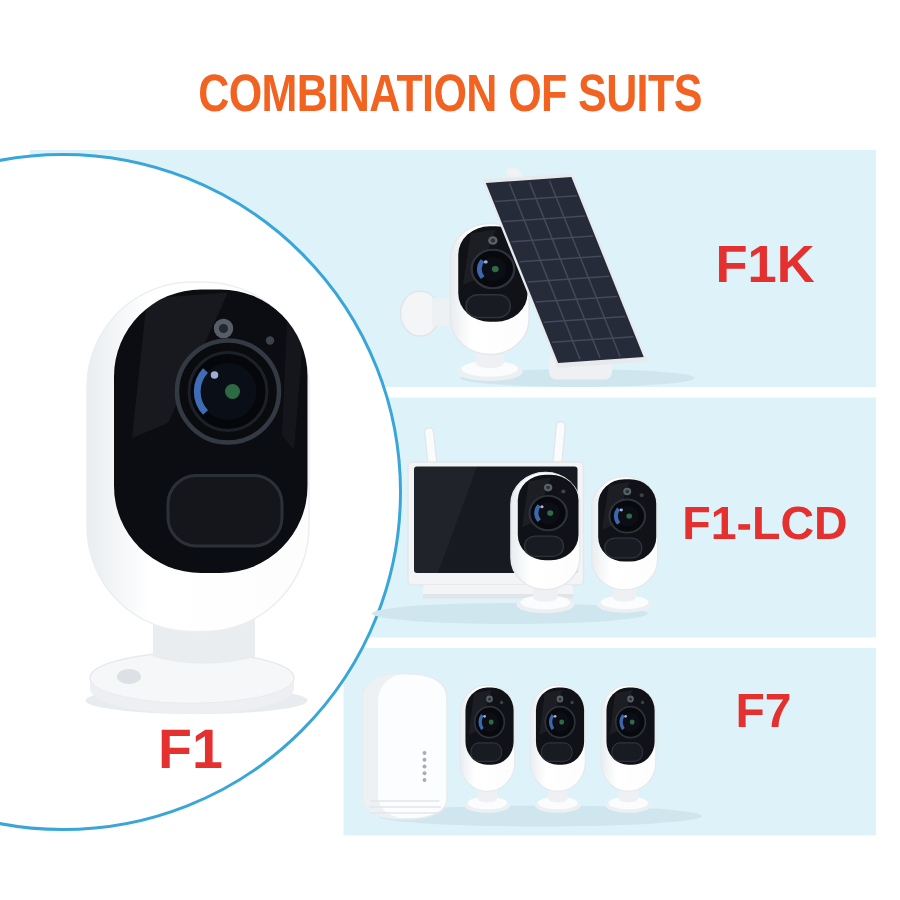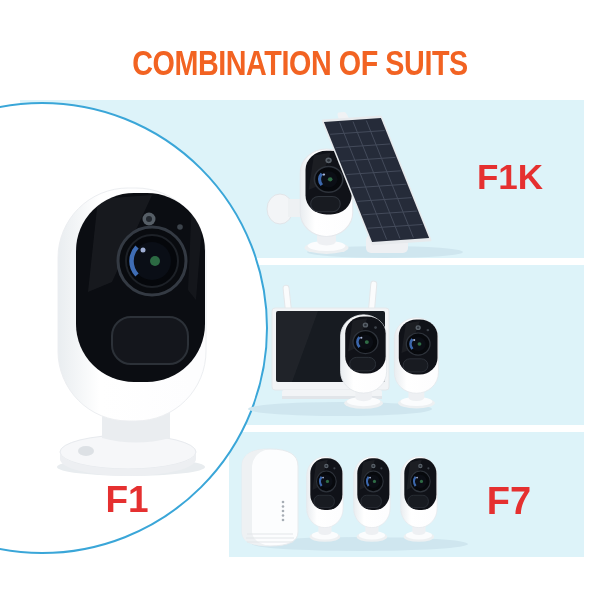--- a/index.html
+++ b/index.html
@@ -12,21 +12,21 @@
   .section{position:absolute;background:var(--section_bg,#ddf3f9);}
   .sec-f1k  {left:20px; top:100px;width:564px;height:158px;}
   .sec-f1lcd{left:242px;top:265px;width:342px;height:160px;}
   .sec-f7   {left:229px;top:432px;width:355px;height:125px;}
   .art{position:absolute;left:0;top:0;width:600px;height:600px;}
   .label{position:absolute;transform:translate(-50%,-50%);font-weight:bold;
          color:var(--label_red,#e53030);white-space:nowrap;}
   .label-f1   {left:127px;top:500px;font-size:37px;}
   .label-f1k  {left:510px;top:177px;font-size:35px;}
   .label-f1lcd{left:510px;top:349px;font-size:31px;}
-  .label-f7   {left:509px;top:501px;font-size:38px;}
+  .label-f7   {left:509px;top:474px;font-size:32px;}
 </style>
 </head>
 <body>
 
 <div class="canvas">
 
   <h1 class="title">COMBINATION OF SUITS</h1>
 
   <div class="section sec-f1k"></div>
   <div class="section sec-f1lcd"></div>
@@ -143,14 +143,15 @@
           </g>
       </g>
       <use href="#cam" transform="translate(303,456) scale(0.73,0.77)"></use>
       <use href="#cam" transform="translate(350,456) scale(0.73,0.77)"></use>
       <use href="#cam" transform="translate(397,456) scale(0.73,0.77)"></use>
     </g>
   </svg>
 
   <div class="label label-f1">F1</div>
   <div class="label label-f1k">F1K</div>
+  <div class="label label-f1lcd">F1-LCD</div>
   <div class="label label-f7">F7</div>
 </div>
 
 </body></html>

